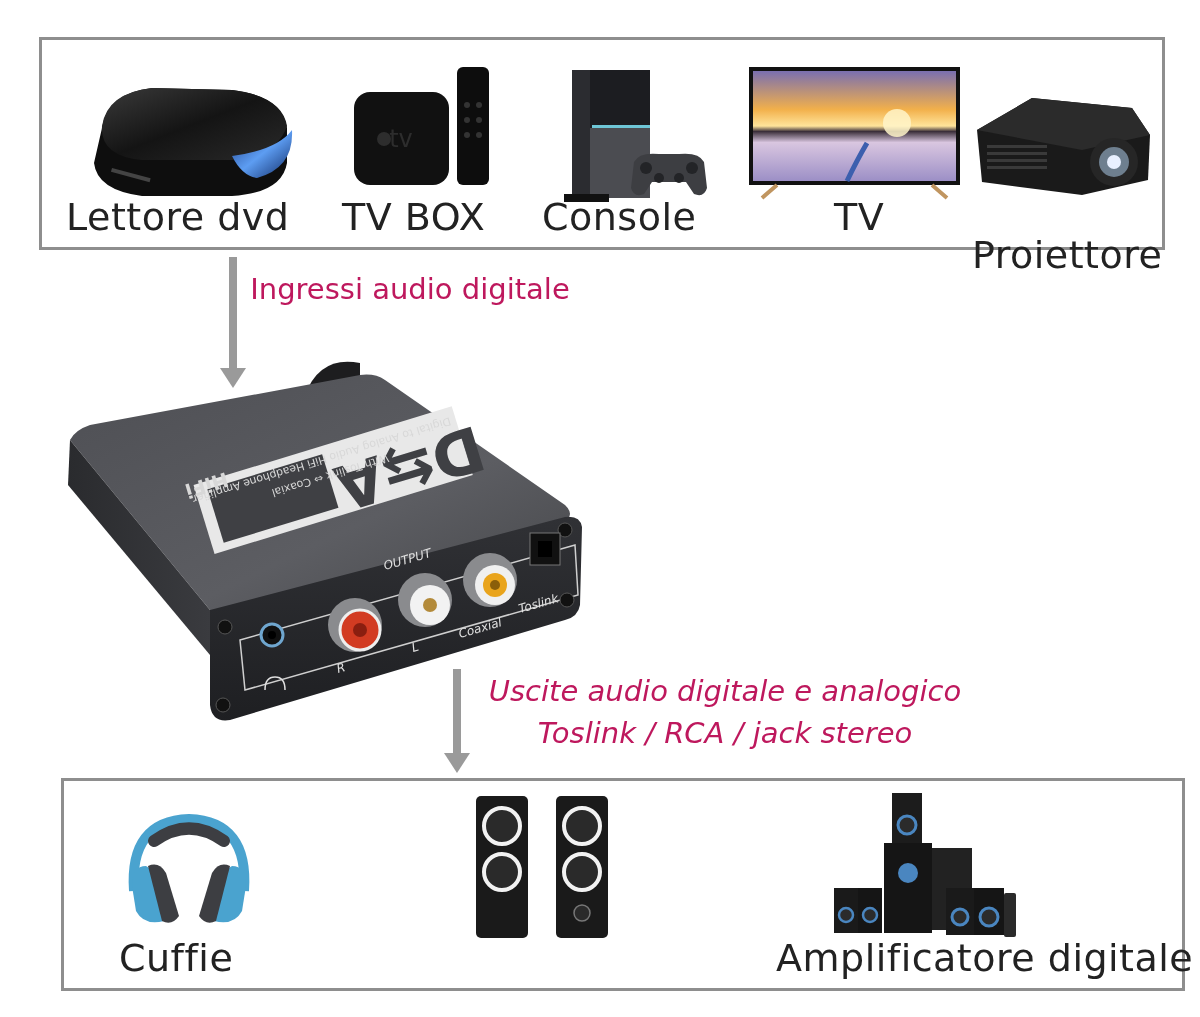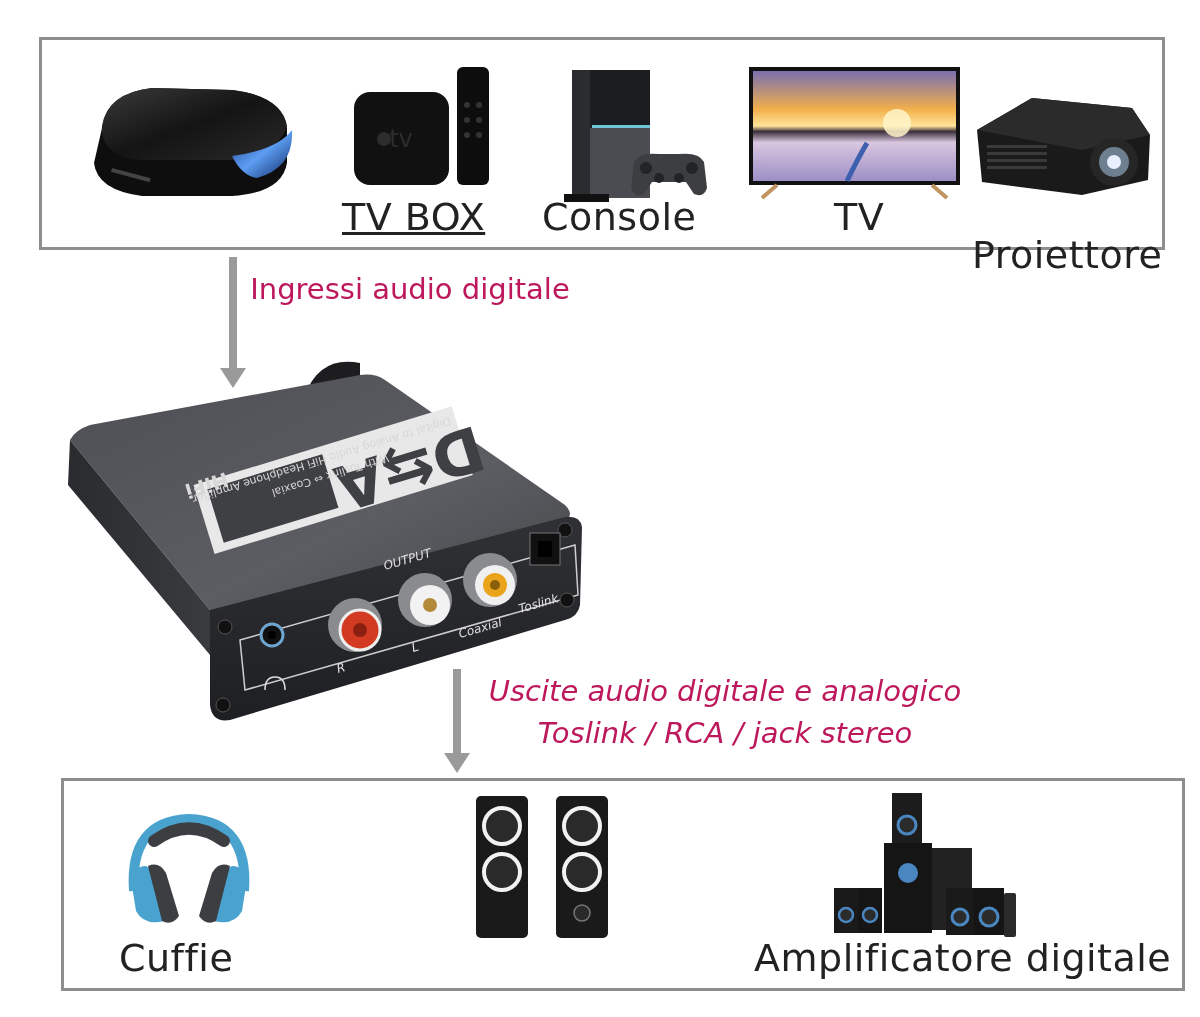--- a/index.html
+++ b/index.html
@@ -45,36 +45,37 @@
             <stop offset="0.5" stop-color="#5d9df2"></stop>
             <stop offset="1" stop-color="#0f2a66"></stop>
         </linearGradient>
       </defs>
       <path d="M20 60 Q25 25 70 20 L150 22 Q200 28 205 60 L205 95 Q200 125 150 128 L60 128 Q15 122 12 95 Z" fill="#0e0e0e"></path>
       <path d="M20 58 Q25 25 70 20 L150 22 Q200 28 205 58 Q195 88 150 92 L60 92 Q18 88 20 58 Z" fill="url(#dvdTop)"></path>
       <path d="M150 88 Q195 82 210 62 Q212 100 175 110 Q160 108 150 88 Z" fill="url(#disc)"></path>
       <rect x="30" y="100" width="40" height="4" fill="#444" transform="rotate(15 30 100)"></rect>
     </svg>
   </div>
+  <div class="label" style="left:24px; top:155px;">Lettore dvd</div>
 
   <div class="item" style="left:307px; top:25px;">
     <svg width="145" height="125" viewBox="0 0 145 125">
       <rect x="5" y="27" width="95" height="93" rx="16" fill="#111"></rect>
       <text x="52" y="82" text-anchor="middle" font-family="DejaVu Sans, sans-serif" font-size="24" fill="#2d2d2d"> tv</text>
       <circle cx="35" cy="74" r="7" fill="#2d2d2d"></circle>
       <rect x="108" y="2" width="32" height="118" rx="6" fill="#0d0d0d"></rect>
       <circle cx="118" cy="40" r="3" fill="#333"></circle>
         <circle cx="130" cy="40" r="3" fill="#333"></circle>
       <circle cx="118" cy="55" r="3" fill="#333"></circle>
         <circle cx="130" cy="55" r="3" fill="#333"></circle>
       <circle cx="118" cy="70" r="3" fill="#333"></circle>
         <circle cx="130" cy="70" r="3" fill="#333"></circle>
     </svg>
   </div>
-  <div class="label" style="left:300px; top:155px;text-decoration:underline;">TV BOX</div>
+  <div class="label" style="left:300px; top:155px;">TV BOX</div>
 
   <div class="item" style="left:522px; top:30px;">
     <svg width="145" height="140" viewBox="0 0 145 140">
       <rect x="8" y="0" width="78" height="58" fill="#1c1d21"></rect>
       <rect x="8" y="58" width="78" height="70" fill="#4b4c51"></rect>
       <rect x="28" y="55" width="58" height="3" fill="#6ec6d6"></rect>
       <rect x="8" y="0" width="18" height="128" fill="#2b2c30"></rect>
       <rect x="0" y="124" width="45" height="8" fill="#111"></rect>
       <path d="M70 92 Q75 82 95 84 L115 84 Q135 82 140 92 L143 118 Q140 128 130 124 L122 112 L88 112 L80 124 Q70 128 67 118 Z" fill="#3d3e42"></path>
       <circle cx="82" cy="98" r="6" fill="#232427"></circle>
@@ -258,14 +259,14 @@
       <circle cx="12" cy="122" r="7" fill="#2b2b2b" stroke="#4a86c0" stroke-width="2.5"></circle>
       <rect x="24" y="95" width="24" height="45" fill="#151515"></rect>
       <circle cx="36" cy="122" r="7" fill="#2b2b2b" stroke="#4a86c0" stroke-width="2.5"></circle>
       <rect x="112" y="95" width="28" height="47" fill="#1a1a1a"></rect>
       <circle cx="126" cy="124" r="8" fill="#2b2b2b" stroke="#4a86c0" stroke-width="3"></circle>
       <rect x="140" y="95" width="30" height="47" fill="#151515"></rect>
       <circle cx="155" cy="124" r="9" fill="#2b2b2b" stroke="#4a86c0" stroke-width="3"></circle>
       <rect x="170" y="100" width="12" height="44" rx="2" fill="#2a2a2a"></rect>
     </svg>
   </div>
-  <div class="label" style="left:690px; top:155px;">Amplificatore digitale</div>
+  <div class="label" style="left:712px; top:155px;">Amplificatore digitale</div>
 </div>
 
 </body></html>

